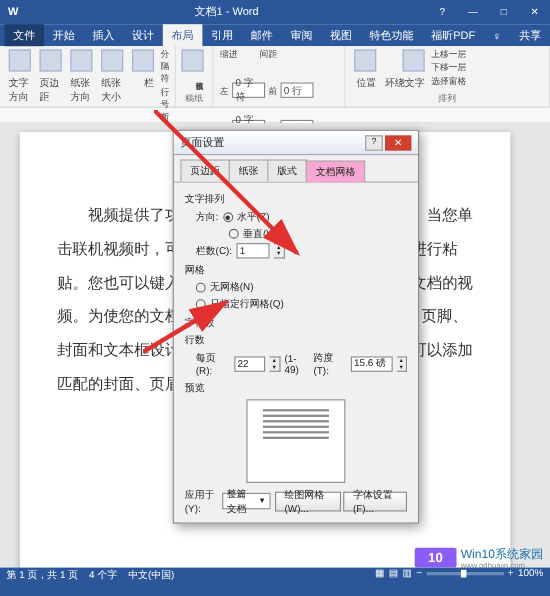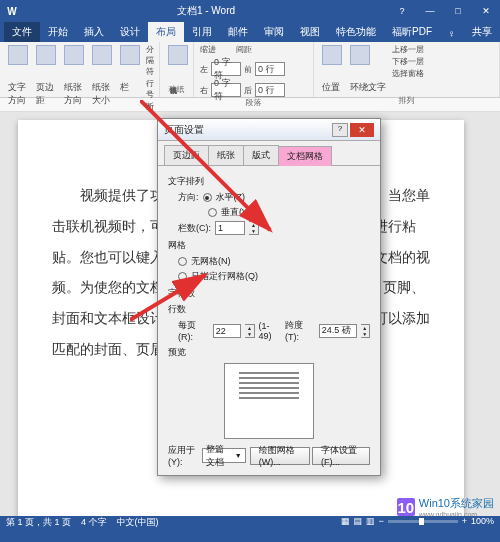--- a/index.html
+++ b/index.html
@@ -9,21 +9,21 @@
 .titlebar .doc{flex:1;text-align:center}
 .titlebar .wbtns{display:flex}
 .titlebar .wbtn{width:28px;height:22px;display:flex;align-items:center;justify-content:center;font-size:9px}
 .ribbon-tabs{height:20px;background:#2b579a;display:flex;padding-left:4px;font-size:10px;color:#fff;align-items:flex-end}
 .ribbon-tabs .tab{padding:3px 8px;cursor:pointer}
 .ribbon-tabs .tab.active{background:#f3f3f3;color:#2b579a}
 .ribbon-tabs .share{margin-left:auto;padding:3px 8px}
 .ribbon{height:56px;background:#f3f3f3;border-bottom:1px solid #ccc;display:flex;font-size:9px;color:#444}
 .rgroup{border-right:1px solid #ddd;padding:2px 6px;display:flex;flex-direction:column;justify-content:space-between}
 .rgroup .btns{display:flex;gap:4px;align-items:flex-start}
-.rbtn{display:flex;flex-direction:column;align-items:flex-start;gap:16px;padding:1px 2px}
+.rbtn{display:flex;flex-direction:column;align-items:flex-end;gap:4px;padding:1px 2px}
 .ricon{width:16px;height:16px;background:#d0d8e8;border:1px solid #a0b0d0}
 .ricon.lg{width:20px;height:20px}
 .glabel{text-align:center;font-size:8px;color:#666}
 .small-stack{display:flex;flex-direction:column;gap:1px;font-size:8px}
 .ruler{height:14px;background:#f8f8f8;border-bottom:1px solid #ddd}
 .docarea{position:absolute;top:112px;left:0;right:0;bottom:22px;background:#e6e6e6;overflow:hidden}
 .page{position:absolute;left:18px;top:8px;width:446px;height:560px;background:#fff;box-shadow:0 2px 6px rgba(0,0,0,.3);padding:60px 34px;font-size:14px;line-height:2.2;color:#333;font-family:SimSun}
 .dialog{position:absolute;left:157px;top:118px;width:224px;height:358px;background:#f0f0f0;border:1px solid #888;box-shadow:3px 3px 10px rgba(0,0,0,.4);font-size:10px;color:#222}
 .dlg-title{height:22px;background:linear-gradient(#fff,#e0e8f4);border-bottom:1px solid #aaa;display:flex;align-items:center;padding:0 6px}
 .dlg-title span{flex:1}
@@ -45,21 +45,21 @@
 .preview{width:90px;height:76px;border:1px solid #888;background:#fff;margin:4px auto;padding:8px 14px;display:flex;flex-direction:column;gap:3px}
 .preview .ln{height:2px;background:#888}
 .combo{height:15px;border:1px solid #888;background:#fff;display:inline-flex;align-items:center;padding:0 3px;font-size:9px}
 .combo .ar{margin-left:3px;font-size:7px}
 .btn{height:18px;border:1px solid #888;background:linear-gradient(#fefefe,#e4e4e4);padding:0 8px;display:inline-flex;align-items:center;font-size:9px}
 .dlg-foot{display:flex;justify-content:space-between;padding:6px 10px;align-items:center}
 .arrow{position:absolute;pointer-events:none}
 .statusbar{position:absolute;bottom:0;left:0;right:0;height:26px;background:#2b579a;color:#fff;font-size:9px;display:flex;align-items:flex-start;padding:0 6px;gap:10px}
 .statusbar .r{margin-left:auto;display:flex;gap:4px;align-items:center}
 .watermark{position:absolute;right:6px;bottom:24px;display:flex;align-items:center;gap:4px;font-size:11px;color:#1a6fb0}
-.wm-logo{width:18px;height:18px;background:#8b5cf6;color:#fff;display:flex;align-items:center;justify-content:center;font-weight:bold;font-size:15px;border-radius:2px}
+.wm-logo{width:38px;height:18px;background:#8b5cf6;color:#fff;display:flex;align-items:center;justify-content:center;font-weight:bold;font-size:12px;border-radius:2px}
 .wm-sub{font-size:7px;color:#888}
 .zoom{width:70px;height:3px;background:#6a8ab8;position:relative}
 .zoom::after{content:"";position:absolute;left:45%;top:-2px;width:5px;height:7px;background:#fff}
 </style>
 </head>
 <body>
 
 <div class="titlebar">
   <div class="wicon">W</div>
   <div class="doc">文档1 - Word</div>
@@ -119,21 +119,21 @@
     <div class="glabel">页面设置</div>
   </div>
   <div class="rgroup" style="width:34px">
     <div class="rbtn">
         <div class="ricon lg"></div>
         <span style="writing-mode:vertical-rl;font-size:7px">稿纸设置</span>
       </div>
     <div class="glabel">稿纸</div>
   </div>
   <div class="rgroup" style="width:120px">
-    <div class="small-stack" style="gap:7px">
+    <div class="small-stack" style="gap:20px">
       <div style="display:flex;gap:20px">
           <span>缩进</span>
           <span>间距</span>
         </div>
       <div style="display:flex;gap:3px;align-items:center">
           <span>左</span>
           <span class="num">0 字符</span>
           <span>前</span>
           <span class="num">0 行</span>
         </div>
@@ -225,21 +225,21 @@
     <div class="sect">行数</div>
     <div class="row">
         <span>每页(R):</span>
       <span class="num">22</span>
         <span class="spin">
           <i>▲</i>
           <i>▼</i>
         </span>
       <span>(1-49)</span>
       <span>跨度(T):</span>
-      <span class="num" style="width:40px">24.5 磅</span>
+      <span class="num" style="width:40px">15.6 磅</span>
         <span class="spin">
           <i>▲</i>
           <i>▼</i>
         </span>
       </div>
 
     <div class="sect">预览</div>
     <div class="preview">
       <div class="ln"></div>
         <div class="ln"></div>

